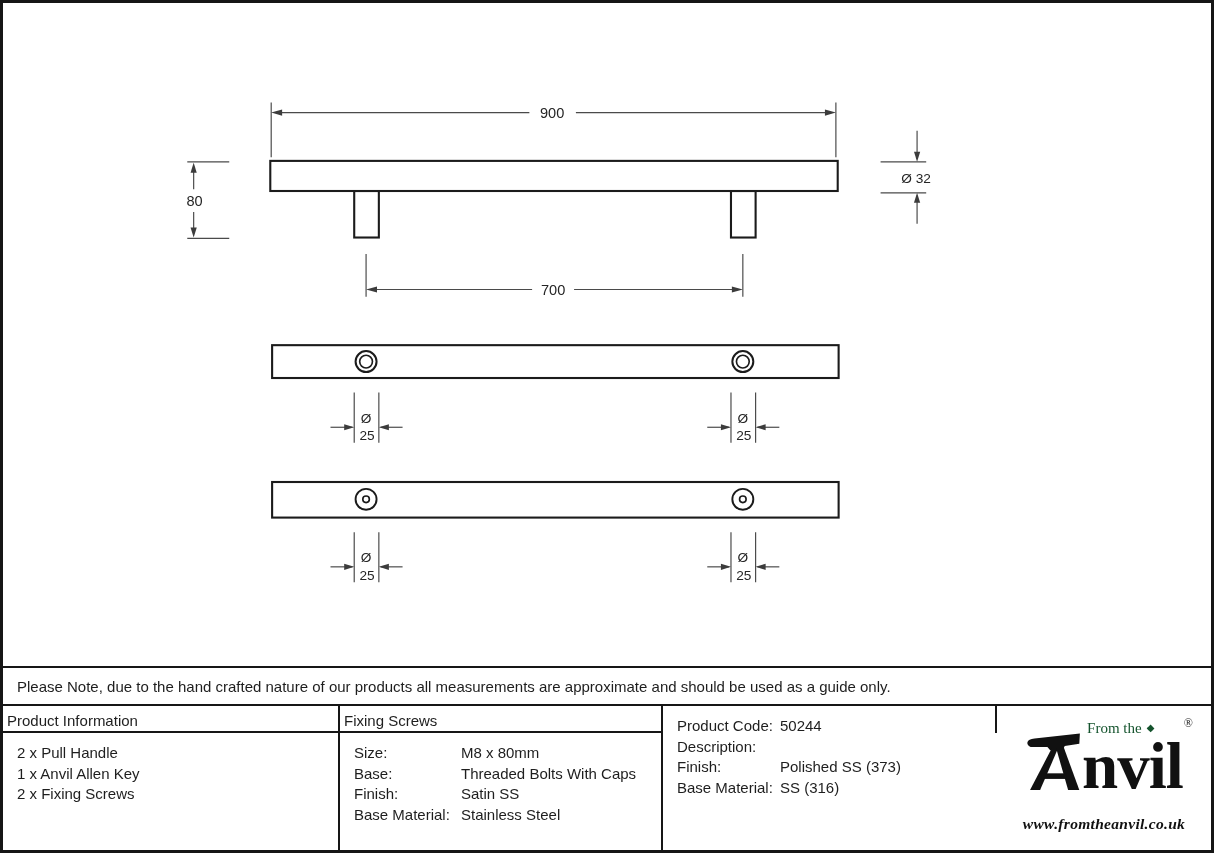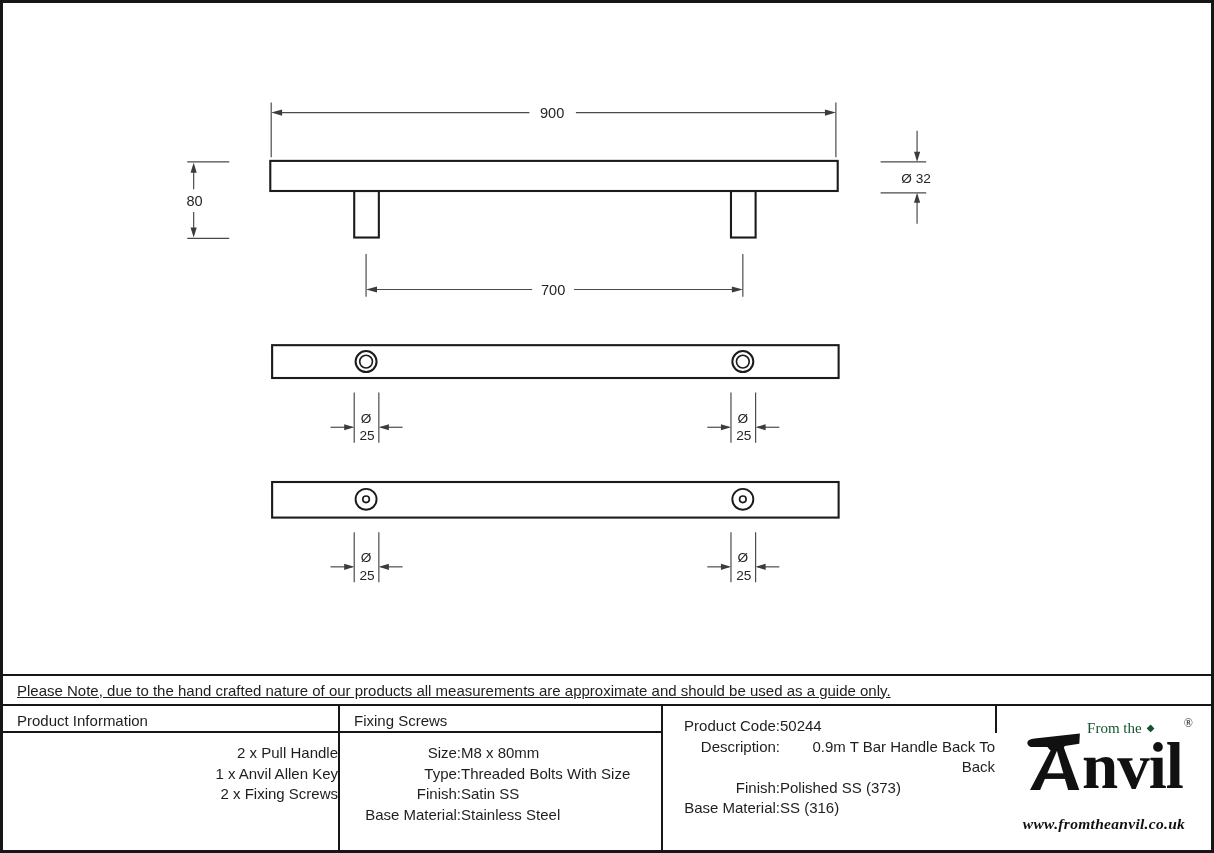--- a/index.html
+++ b/index.html
@@ -18,34 +18,33 @@
   .drawing svg{display:block;width:100%;height:100%;}
   .outline{fill:#ffffff;stroke:#1b1b1b;stroke-width:2.3px;}
   .ring{fill:none;stroke:#1b1b1b;}
   .thin{stroke:#4a4a4a;stroke-width:1.3px;}
   .arr{fill:#3c3c3c;stroke:none;}
   .dt{font-family:"Liberation Sans",sans-serif;font-size:16px;fill:#252525;}
   .dts{font-family:"Liberation Sans",sans-serif;font-size:15px;fill:#252525;}
   
   .bottom{position:absolute;left:0;right:0;bottom:0;}
   .note-row{
-    box-sizing:border-box;height:32px;
+    box-sizing:border-box;height:40px;
     border-top:2.5px solid #161616;border-bottom:2.5px solid #161616;
     display:flex;align-items:center;padding-left:14px;
     font-size:15px;
-    text-decoration:underline;
   }
   .spec{display:grid;grid-template-columns:337px 323px 334px 1fr;grid-template-rows:27px 117px;}
   .hcell{
     box-sizing:border-box;
     border-bottom:2.5px solid #161616;
-    padding:3px 0 0 14px;
+    padding:3px 0 0 4px;
     font-size:15px;display:flex;align-items:center;
   }
-  .bcell{box-sizing:border-box;padding:10px 0 0 14px;font-size:15px;line-height:20.5px;text-align:right;}
+  .bcell{box-sizing:border-box;padding:10px 0 0 14px;font-size:15px;line-height:20.5px;}
   .rb{border-right:2.5px solid #161616;}
   .kv{display:flex;}
   .lbl{flex:0 0 103px;}
   .lbl2{flex:0 0 107px;}
   .logo-cell{
     grid-column:4;grid-row:1 / 3;
     display:flex;flex-direction:column;align-items:center;justify-content:center;
   }
   
   .logo-main{position:relative;display:flex;align-items:flex-end;height:70px;}
@@ -210,21 +209,20 @@
         <div class="logo-url">www.fromtheanvil.co.uk</div>
       </div>
 
       <div class="bcell rb">
         <div class="kv">
           <span class="lbl">Product Code:</span>
           <span>50244</span>
         </div>
         <div class="kv">
           <span class="lbl">Description:</span>
-          <span>0.9m T Bar Handle Back To Back</span>
         </div>
         <div class="kv">
           <span class="lbl">Finish:</span>
           <span>Polished SS (373)</span>
         </div>
         <div class="kv">
           <span class="lbl">Base Material:</span>
           <span>SS (316)</span>
         </div>
       </div>
@@ -234,22 +232,22 @@
         <div>1 x Anvil Allen Key</div>
         <div>2 x Fixing Screws</div>
       </div>
 
       <div class="bcell rb">
         <div class="kv">
           <span class="lbl2">Size:</span>
           <span>M8 x 80mm</span>
         </div>
         <div class="kv">
-          <span class="lbl2">Type:</span>
-          <span>Threaded Bolts With Size</span>
+          <span class="lbl2">Base:</span>
+          <span>Threaded Bolts With Caps</span>
         </div>
         <div class="kv">
           <span class="lbl2">Finish:</span>
           <span>Satin SS</span>
         </div>
         <div class="kv">
           <span class="lbl2">Base Material:</span>
           <span>Stainless Steel</span>
         </div>
       </div>

